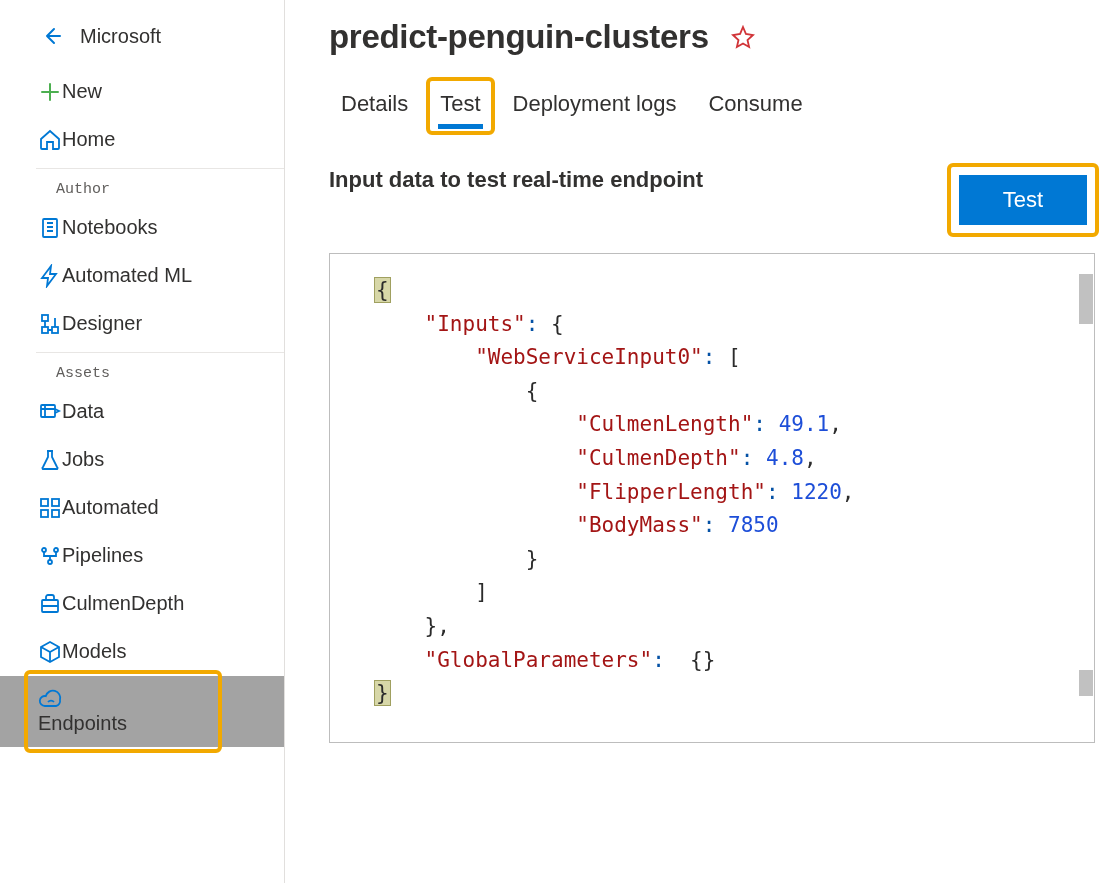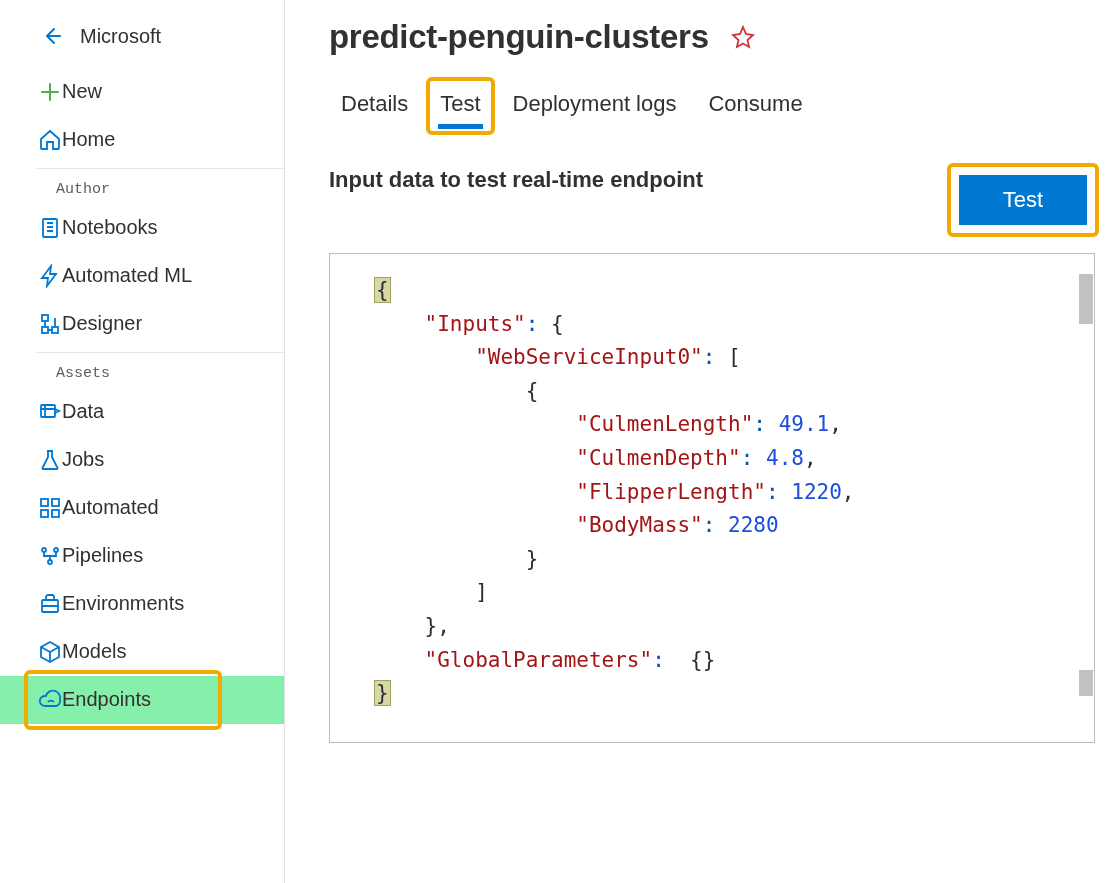--- a/index.html
+++ b/index.html
@@ -32,21 +32,22 @@
   }
   .nav-item {
     display: flex;
     align-items: flex-start;
     padding: 12px 20px 12px 38px;
     font-size: 20px;
     cursor: pointer;
     position: relative;
   }
   .nav-item.active {
-    background: #86efac;
+    background: #a3a3a3;
+    flex-direction: column;
   }
   .section-label {
     font-size: 15px;
     color: #605e5c;
     padding: 10px 20px 6px 56px;
     font-family: Liberation Mono, monospace;
   }
   .divider {
     border-top: 1px solid #e8e6e4;
     margin: 4px 0 2px 36px;
@@ -271,21 +272,21 @@
     <span>Pipelines</span>
   </div>
 
   <div class="nav-item">
     <span class="icon">
       <svg viewBox="0 0 24 24" fill="none" stroke="#0078d4" stroke-width="1.8">
           <rect x="4" y="8" width="16" height="12" rx="1"></rect>
           <path d="M8 8V5a2 2 0 0 1 2-2h4a2 2 0 0 1 2 2v3M4 14h16"></path>
         </svg>
     </span>
-    <span>Environments</span>
+    <span>CulmenDepth</span>
   </div>
 
   <div class="nav-item">
     <span class="icon">
       <svg viewBox="0 0 24 24" fill="none" stroke="#0078d4" stroke-width="1.8">
           <path d="M12 2 3 7v10l9 5 9-5V7z"></path>
           <path d="M3 7l9 5 9-5M12 12v10"></path>
         </svg>
     </span>
     <span>Models</span>
@@ -334,20 +335,20 @@
   <div class="editor">
     <div class="scroll-ind si-top"></div>
     <div class="scroll-ind si-bot"></div>
 <pre><span class="br-hl p">{</span>
     <span class="k">"Inputs"</span><span class="c">:</span> <span class="p">{</span>
         <span class="k">"WebServiceInput0"</span><span class="c">:</span> <span class="p">[</span>
             <span class="p">{</span>
                 <span class="k">"CulmenLength"</span><span class="c">:</span> <span class="n">49.1</span><span class="p">,</span>
                 <span class="k">"CulmenDepth"</span><span class="c">:</span> <span class="n">4.8</span><span class="p">,</span>
                 <span class="k">"FlipperLength"</span><span class="c">:</span> <span class="n">1220</span><span class="p">,</span>
-                <span class="k">"BodyMass"</span><span class="c">:</span> <span class="n">2280</span>
+                <span class="k">"BodyMass"</span><span class="c">:</span> <span class="n">7850</span>
             <span class="p">}</span>
         <span class="p">]</span>
     <span class="p">},</span>
     <span class="k">"GlobalParameters"</span><span class="c">:</span>  <span class="p">{}</span>
 <span class="br-hl p">}</span></pre>
   </div>
 </main>
 
 </body></html>

